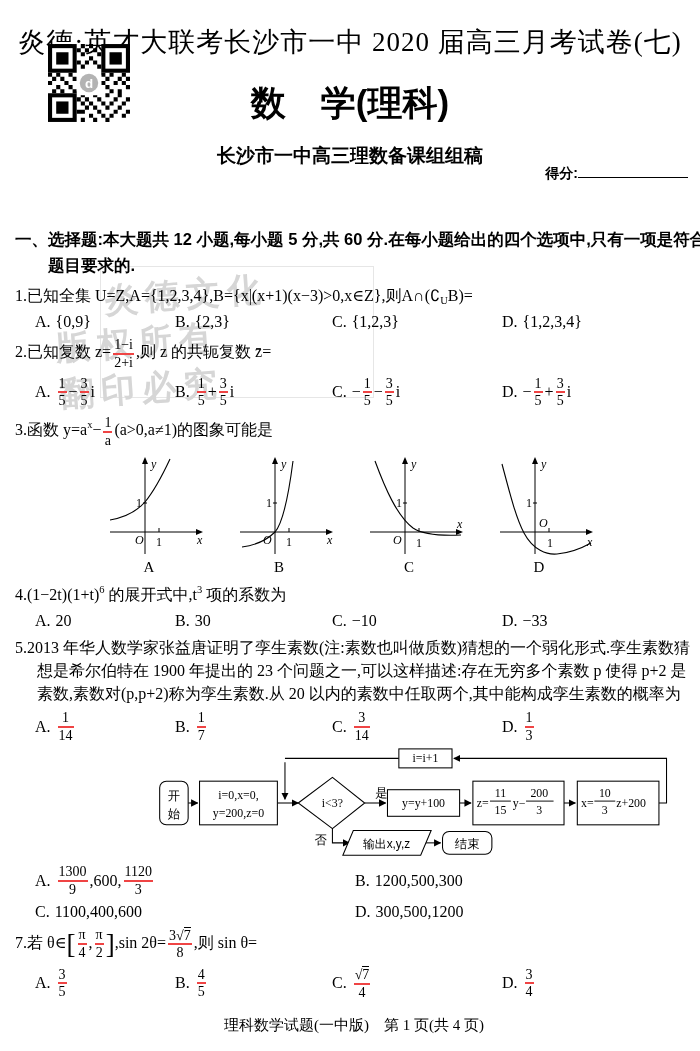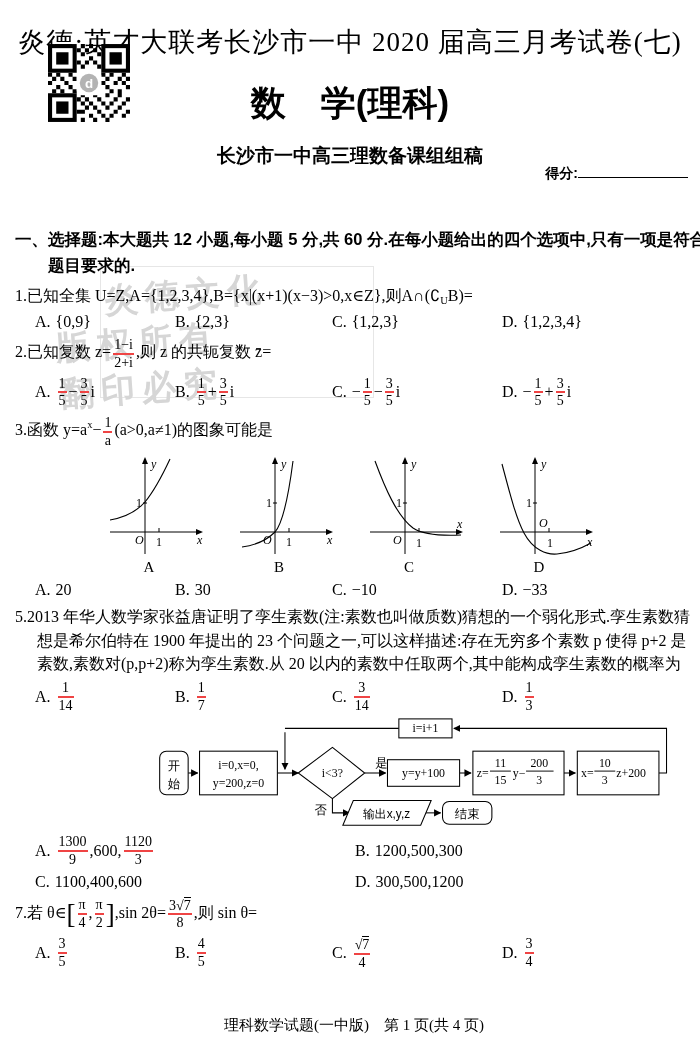--- a/index.html
+++ b/index.html
@@ -258,20 +258,21 @@
         <path d="M5,10 C13,40 19,64 27,79 C36,96 50,101 60,100 C72,99 85,94 94,89" fill="none" stroke="#000" stroke-width="1.1"></path>
         <text x="44" y="14" font-size="12" font-style="italic">y</text>
         <text x="90" y="92" font-size="12" font-style="italic">x</text>
         <text x="42" y="73" font-size="12" font-style="italic">O</text>
         <text x="50" y="93" font-size="12">1</text>
         <text x="29" y="53" font-size="12">1</text>
         <text x="42" y="118" font-size="15" text-anchor="middle">D</text>
       </svg>
     </div>
 
+    <div class="stem"><span class="piece">4.(1−2t)(1+t)</span><sup class="e">6</sup><span class="piece"> 的展开式中,t</span><sup class="e">3</sup><span class="piece"> 项的系数为</span></div>
     <div class="opt-row cols4">
       <span class="opt">
           <span class="lbl">A.</span>
           <span>20</span>
         </span>
       <span class="opt">
           <span class="lbl">B.</span>
           <span>30</span>
         </span>
       <span class="opt">

